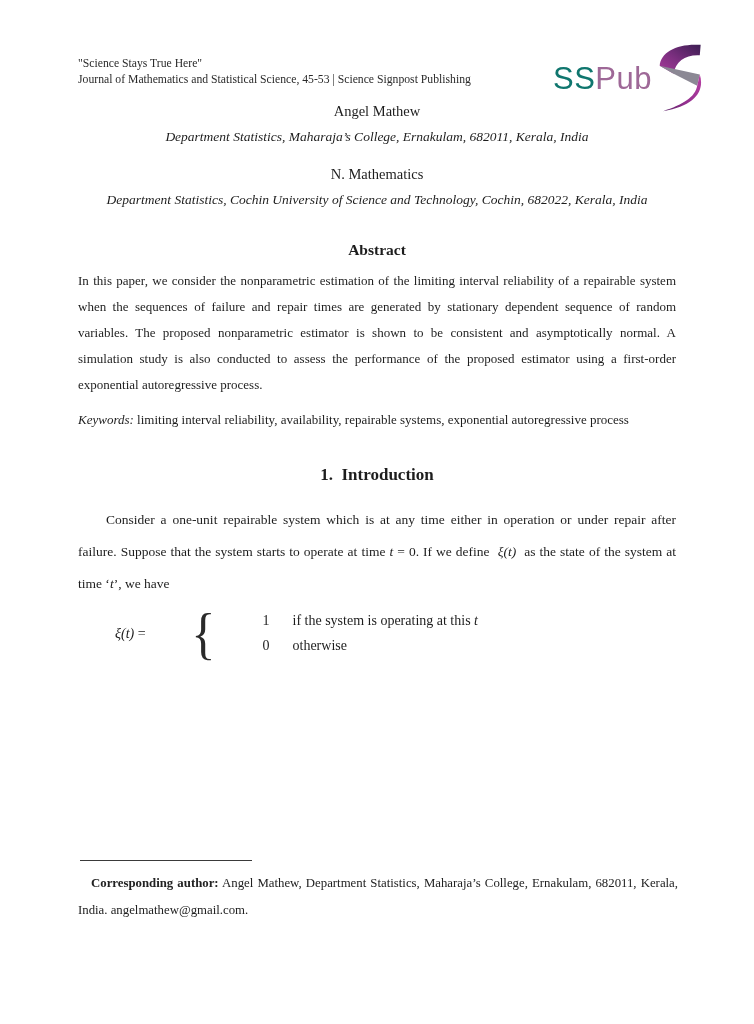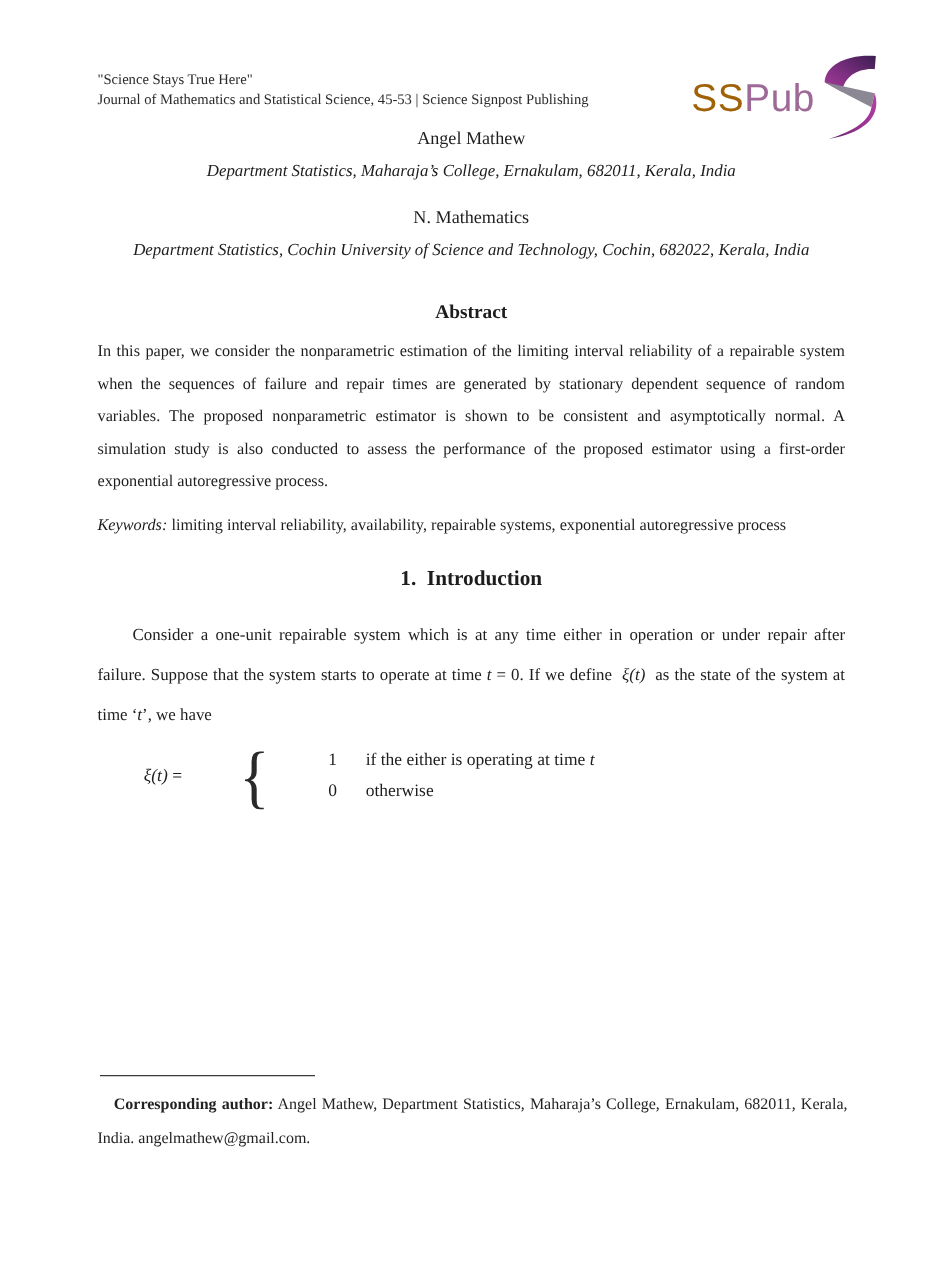--- a/index.html
+++ b/index.html
@@ -34,21 +34,21 @@
     align-items: flex-start;
   }
   .logo-text {
     font-family: "Liberation Sans", "DejaVu Sans", sans-serif;
     font-weight: 300;
     font-size: 31px;
     letter-spacing: 0.5px;
     margin-top: 17px;
     white-space: nowrap;
   }
-  .logo-ss { color: #a16207; }
+  .logo-ss { color: #0f766e; }
   .logo-pub { color: #9e6897; text-align: right; }
   .logo-ribbon { margin-left: 2px; display: block; }
 
   
   .paper-title {
     margin: 44px auto 0 auto;
     width: 620px;
     text-align: center;
     font-size: 27px;
     font-weight: 400;
@@ -78,21 +78,21 @@
   .keywords {
     margin-top: 6px;
     font-size: 13px;
     line-height: 29px;
     text-align: justify;
   }
   .keywords-label { font-style: italic; }
 
   
   .section-heading {
-    margin-top: 19px;
+    margin-top: 31px;
     text-align: center;
     font-size: 17px;
     font-weight: 700;
   }
   .intro-paragraph {
     margin-top: 19px;
     font-size: 13.5px;
     line-height: 32px;
     text-align: justify;
     text-indent: 28px;
@@ -191,21 +191,21 @@
     <div class="section-heading">1.&nbsp; Introduction</div>
     <p class="intro-paragraph"><span>Consider a one-unit repairable system which is at any time either in operation or under repair after failure. Suppose that the system starts to operate at time </span><span class="inline-math">t</span><span> = 0. If we define &nbsp;</span><span class="inline-math">ξ(t)</span><span>&nbsp; as the state of the system at time ‘</span><span class="inline-math">t</span><span>’, we have</span></p>
   </div>
 
   <div class="equation">
     <span class="eq-lhs"><i>ξ(t)</i><span> = </span></span>
     <span class="eq-brace">{</span>
     <div class="eq-cases">
       <div class="case-row">
         <span class="case-value">1</span>
-        <span class="case-condition"><span>if the either is operating at time </span><span class="inline-math">t</span></span>
+        <span class="case-condition"><span>if the system is operating at this </span><span class="inline-math">t</span></span>
       </div>
       <div class="case-row">
         <span class="case-value">0</span>
         <span class="case-condition"><span>otherwise</span><span class="inline-math"></span></span>
       </div>
     </div>
   </div>
 
   <div class="footnote">
     <hr class="footnote-rule">

